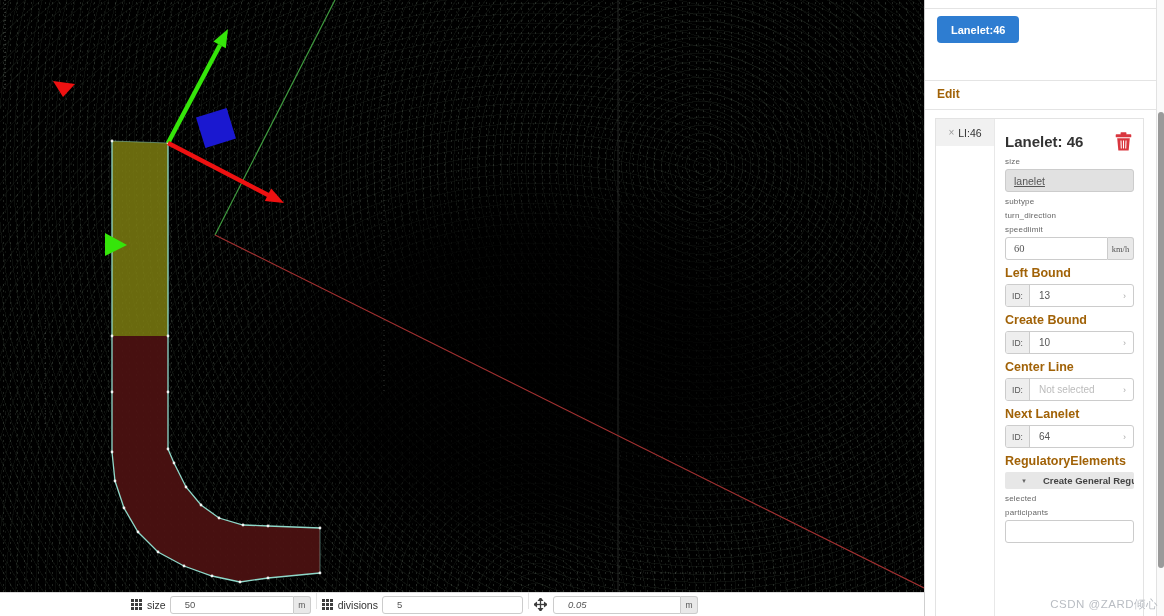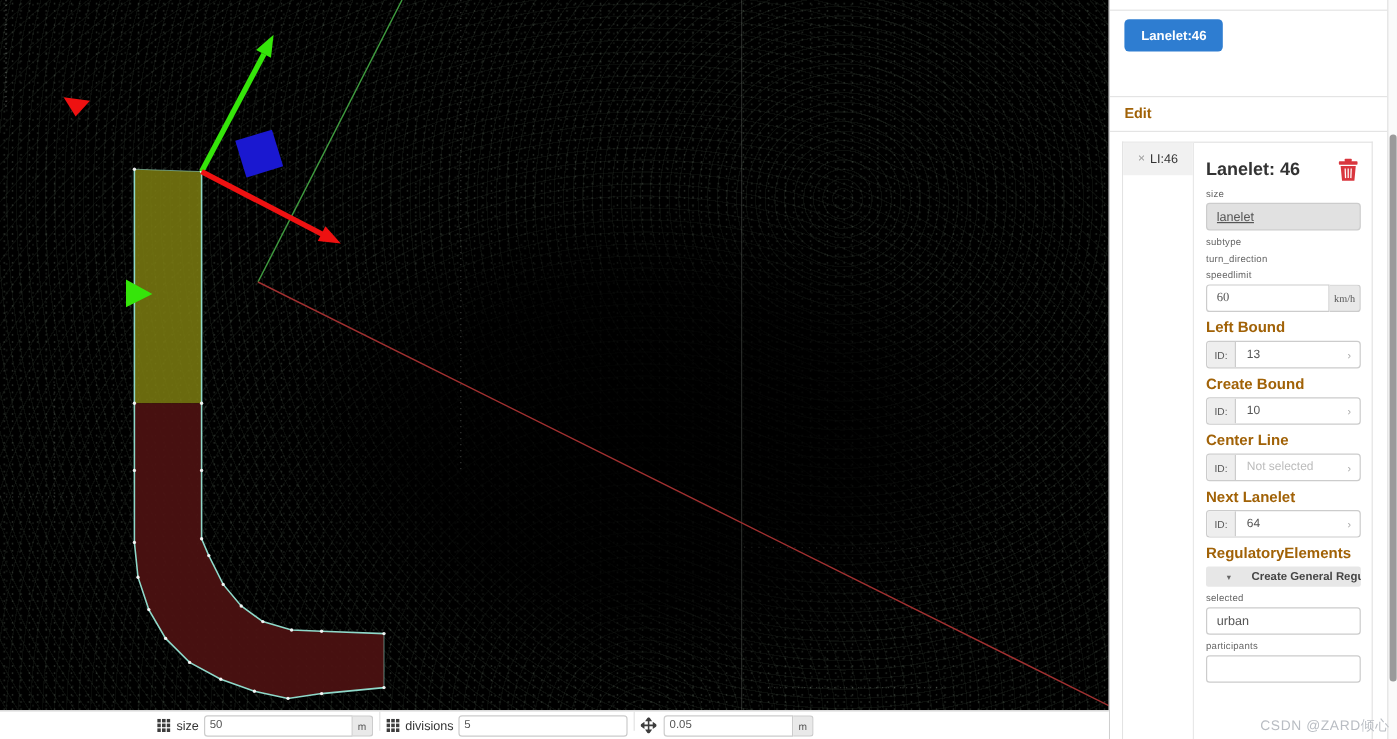--- a/index.html
+++ b/index.html
@@ -74,21 +74,21 @@
                   background:#9a9a9a; border-radius:3px; }
 
   
   #toolbar { position:absolute; left:0; top:592px; width:924px; height:24px;
              background:#fff; border-top:1px solid #dcdcdc;
              display:flex; align-items:flex-start; }
   .tgroup { display:flex; align-items:center; height:100%; }
   .tsep { width:1px; height:16px; background:#e3e3e3; margin:0 5px; }
   .tlabel { font-size:10.5px; color:#333; margin:0 4px 0 5px; }
   .tinput { height:18px; border:1px solid #ccc; border-radius:3px 0 0 3px; font-size:9.5px;
-            color:#555; padding:0 4px; font-family:inherit; background:#fff; }
+            color:#555; padding:0 14px; font-family:inherit; background:#fff; }
   .tinput.noUnit { border-radius:3px; }
   .tunit { width:17px; height:18px; background:#e9e9e9; border:1px solid #ccc; border-left:none;
            border-radius:0 3px 3px 0; display:flex; align-items:center; justify-content:center;
            font-size:8.5px; color:#555; }
   .ticon { display:flex; align-items:center; }
 
   #watermark { position:absolute; right:6px; top:597px; font-size:11.5px; color:#b9bdc3;
                letter-spacing:0.5px; z-index:9; }
 </style>
 </head>
@@ -232,21 +232,20 @@
           <div class="idchev">›</div>
         </div>
 
         <div class="shead">RegulatoryElements</div>
         <div class="regrow">
           <span class="caret">▾</span>
           <span class="reglabel">Create General RegulatoryEle</span>
         </div>
 
         <div class="flabel">selected</div>
-        <input class="finput" value="urban" style="">
 
         <div class="flabel">participants</div>
         <input class="finput" value="" style="">
 
       </div>
     </div>
   </div>
 
   <div id="toolbar">
     <div style="width:131px"></div>
@@ -291,21 +290,21 @@
       <span class="ticon" style="margin-right:6px">
         <svg width="13" height="13" viewBox="0 0 13 13" stroke="#3d3d3d" stroke-width="1.3" fill="#3d3d3d">
           <line x1="6.5" y1="1.5" x2="6.5" y2="11.5"></line>
             <line x1="1.5" y1="6.5" x2="11.5" y2="6.5"></line>
           <polygon points="6.5,0 4.8,2.4 8.2,2.4"></polygon>
             <polygon points="6.5,13 4.8,10.6 8.2,10.6"></polygon>
           <polygon points="0,6.5 2.4,4.8 2.4,8.2"></polygon>
             <polygon points="13,6.5 10.6,4.8 10.6,8.2"></polygon>
         </svg>
       </span>
-      <input class="tinput" style="width: 108px;" value="0.05">
+      <input class="tinput" style="width: 128px; font-style: italic;" value="0.05">
       <span class="tunit">m</span>
     </div>
   </div>
 
   <div id="scrollbar">
     <div id="scroll-thumb"></div>
   </div>
 
   <div id="watermark">CSDN @ZARD倾心</div>
 </div>

